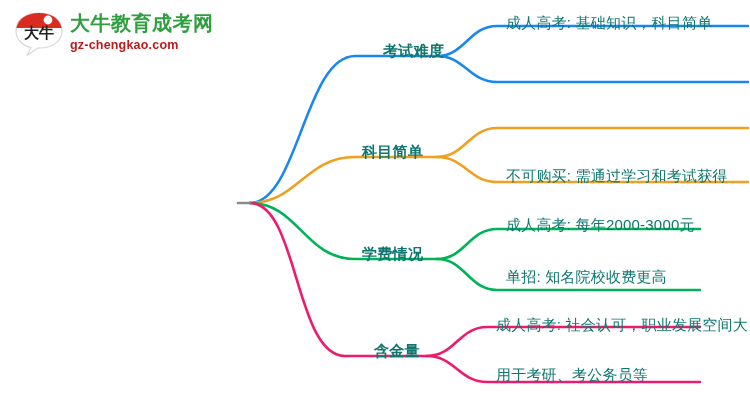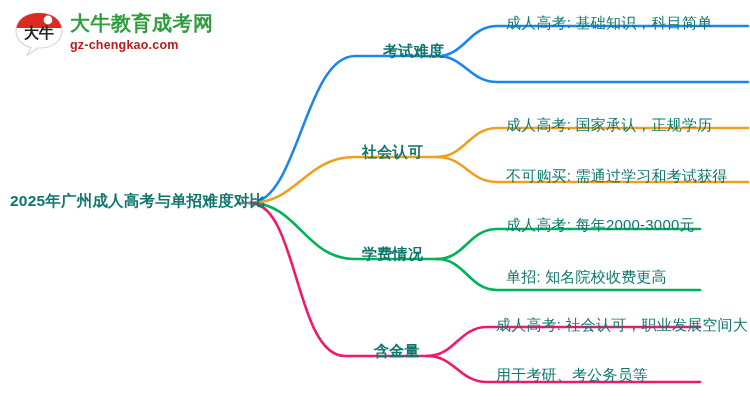--- a/index.html
+++ b/index.html
@@ -116,28 +116,26 @@
         <path d="M 250 203 C 298 203 305 259 355 259 L 437 259" stroke="#00b359"></path>
         <path d="M 437 259 C 465 259 469 229 497 229 L 700 229" stroke="#00b359"></path>
         <path d="M 437 259 C 465 259 469 290 497 290 L 700 290" stroke="#00b359"></path>
         <path d="M 250 203 C 298 203 295 356 345 356 L 427 356" stroke="#ee1a6e"></path>
         <path d="M 427 356 C 455 356 459 327 487 327 L 700 327" stroke="#ee1a6e"></path>
         <path d="M 427 356 C 455 356 459 382 487 382 L 700 382" stroke="#ee1a6e"></path>
         <path d="M 238 203 L 250 203" stroke="#8a8a8a" stroke-width="2.6"></path>
       </g>
   </svg>
 
-  <div class="node root-node">2025年广州成人高考与单招难度对比</div>
 
   <div class="node branch-node" style="left:362px; top:42px;margin-left:21px;">考试难度</div>
-  <div class="node branch-node" style="left:362px; top:143px;">社会认可</div>
+  <div class="node branch-node" style="left:362px; top:143px;">科目简单</div>
   <div class="node branch-node" style="left:362px; top:245px;">学费情况</div>
   <div class="node branch-node" style="left:362px; top:342px;margin-left:12px;">含金量</div>
 
   <div class="node leaf-node" style="left:506px; top:14px;">成人高考: 基础知识，科目简单</div>
-  <div class="node leaf-node" style="left:506px; top:116px;">成人高考: 国家承认，正规学历</div>
   <div class="node leaf-node" style="left:506px; top:167px;text-align:center;">不可购买: 需通过学习和考试获得</div>
   <div class="node leaf-node" style="left:506px; top:216px;">成人高考: 每年2000-3000元</div>
   <div class="node leaf-node" style="left:506px; top:268px;">单招: 知名院校收费更高</div>
   <div class="node leaf-node" style="left:496px; top:316px;">成人高考: 社会认可，职业发展空间大</div>
   <div class="node leaf-node" style="left:496px; top:366px;">用于考研、考公务员等</div>
 
 </div>
 
 </body></html>

